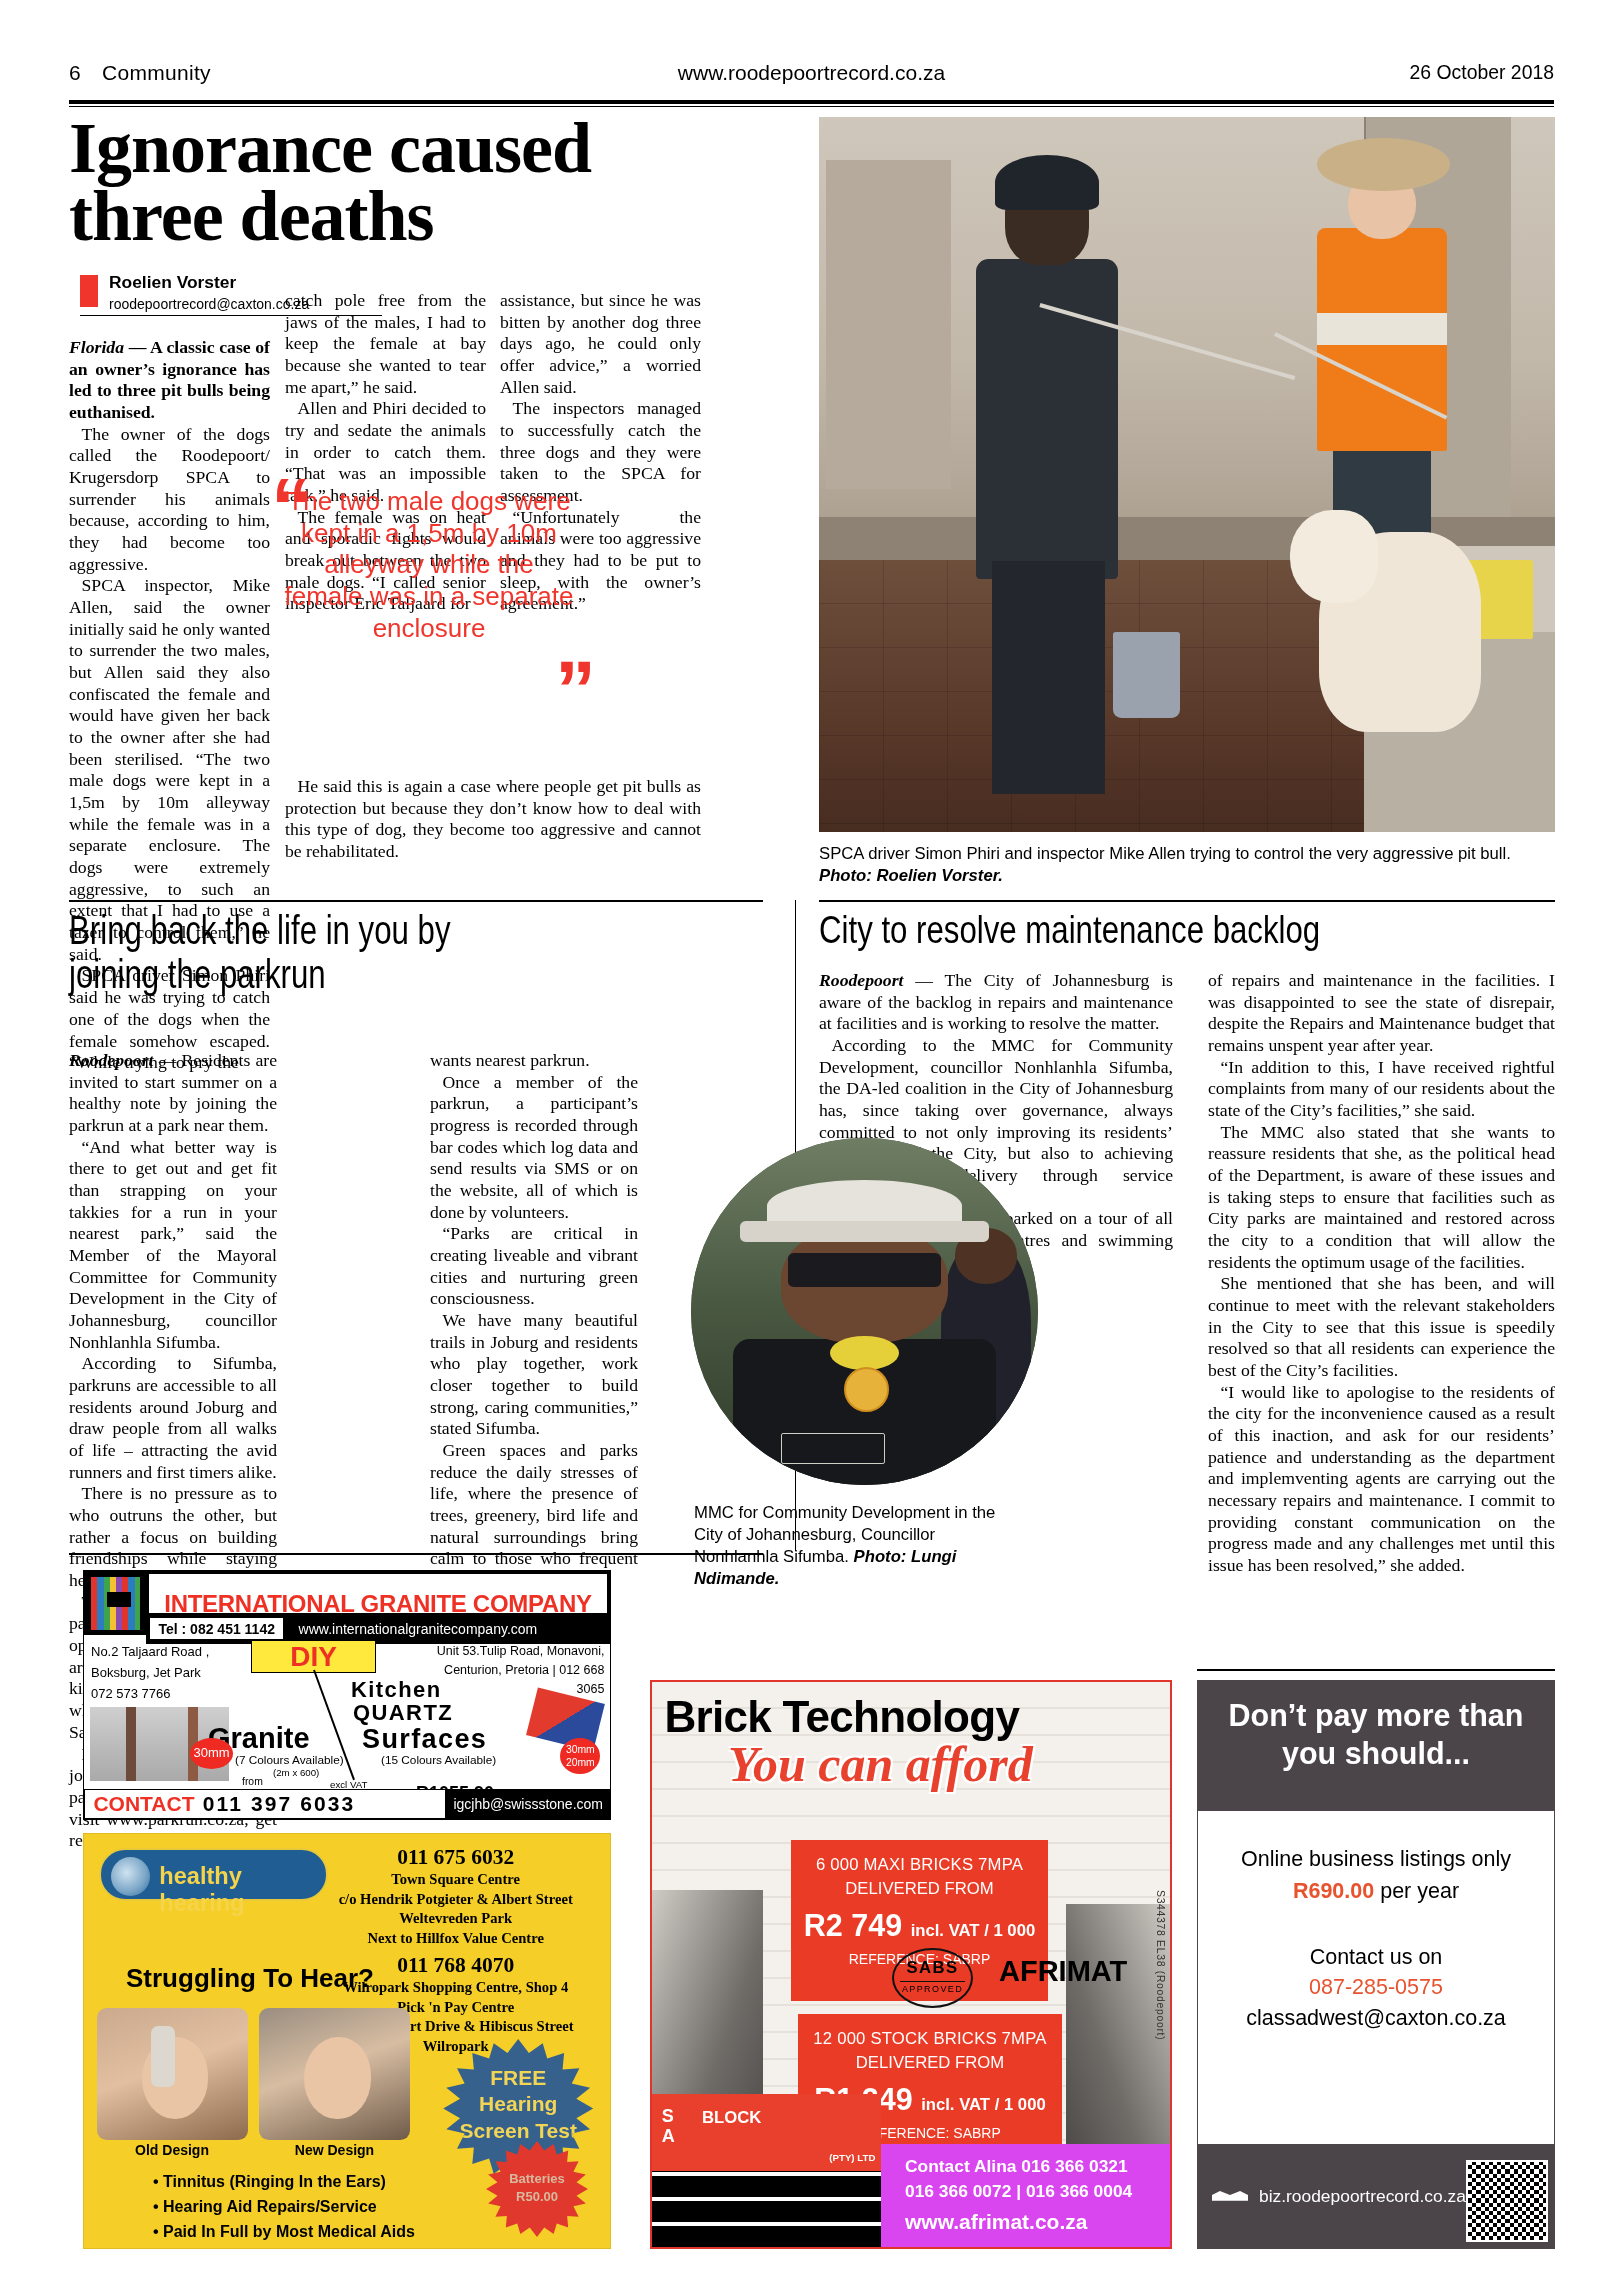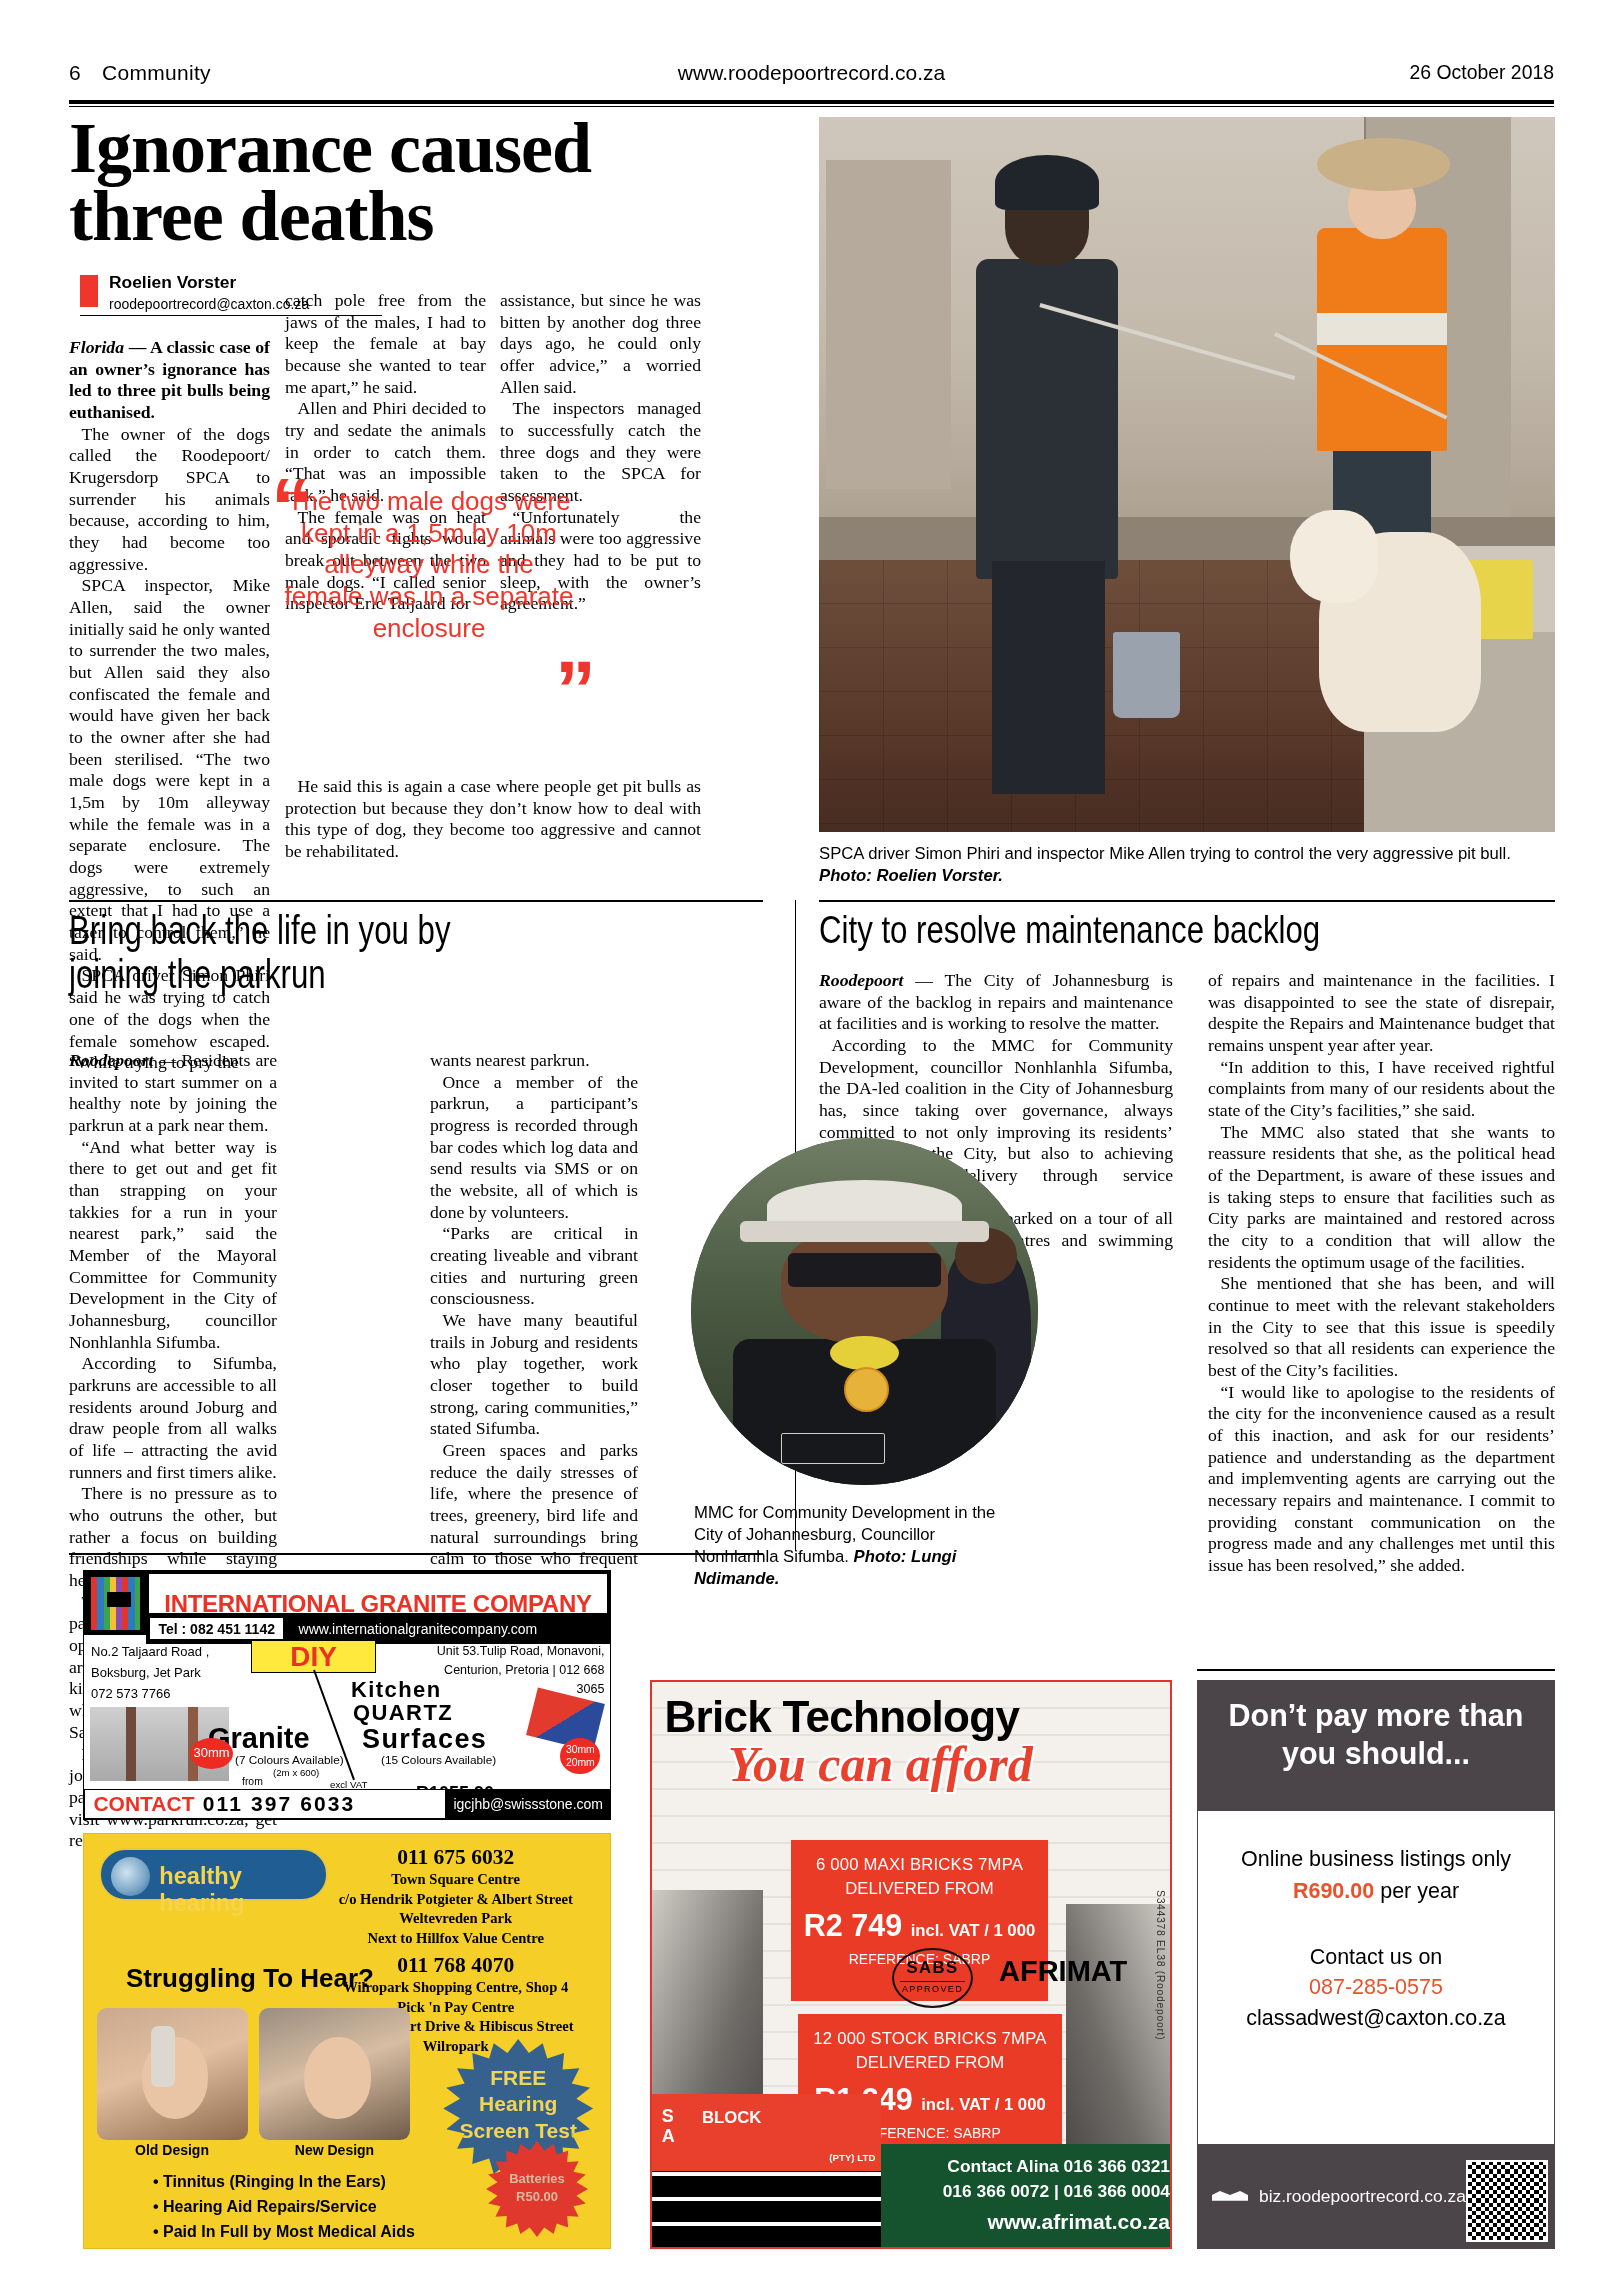--- a/index.html
+++ b/index.html
@@ -261,22 +261,22 @@
   .br-footer { position:absolute; left:0; bottom:0; width:100%; height:153px; }
   .br-sablock { position:absolute; left:0; bottom:0; width:229px; height:153px; background:#e8402c; }
   .br-sablock-s { position:absolute; left:8.3px; top:15.3px; color:#fff; font-family:"Liberation Sans",sans-serif; font-weight:700; font-size:16.7px; line-height:1.1;}
   .br-sablock-p { position:absolute; right:5.6px; top:58px; color:#fff; font-family:"Liberation Sans",sans-serif; font-weight:700; font-size:9.7px;}
   .br-bricks { position:absolute; left:0; bottom:0; width:229px; height:76px; background:#fff;
                background-image: repeating-linear-gradient(0deg,#000 0 21px,#fff 21px 25px),
                                  repeating-linear-gradient(90deg,#fff 0 2.8px, transparent 2.8px 39px); }
   .br-sabs { position:absolute; left:240px; top:-146px; width:81px; height:60px; border:2.8px solid #111; border-radius:50%;
              text-align:center; font-family:"Liberation Sans",sans-serif; }
   .br-afrimat { position:absolute; left:347px; top:-139px; font-family:"Liberation Sans",sans-serif; font-weight:700; font-size:29px; }
-  .br-contact { position:absolute; left:229px; bottom:0; right:0; height:103px; background:#14532d; color:#fff;
-                font-family:"Liberation Sans",sans-serif; font-weight:700; text-align:right; padding-top:9.7px; }
+  .br-contact { position:absolute; left:229px; bottom:0; right:0; height:103px; background:#d946ef; color:#fff;
+                font-family:"Liberation Sans",sans-serif; font-weight:700; text-align:left; padding-top:9.7px;padding-left:24px; }
   .br-contact div { font-size:17.4px; line-height:1.45; }
   .br-contact .url { font-size:21px; margin-top:2.8px; }
   .br-code { position:absolute; right:4.2px; top:208px; font-family:"Liberation Sans",sans-serif; font-size:10.4px;
              writing-mode: vertical-rl; letter-spacing:0.7px; color:#333; }
 
   
   .ad-caxton { left: 1197px; top: 1680px; width: 358px; height: 569px; background:#fff; border:0.7px solid #4b4548; }
   .cx-top { position:absolute; left:0; top:0; width:100%; height:130px; background:#4b4448;
             color:#fff; font-family:"Liberation Sans",sans-serif; font-weight:700; font-size:30.5px;
             text-align:center; line-height:1.25; padding-top:15.3px; }

